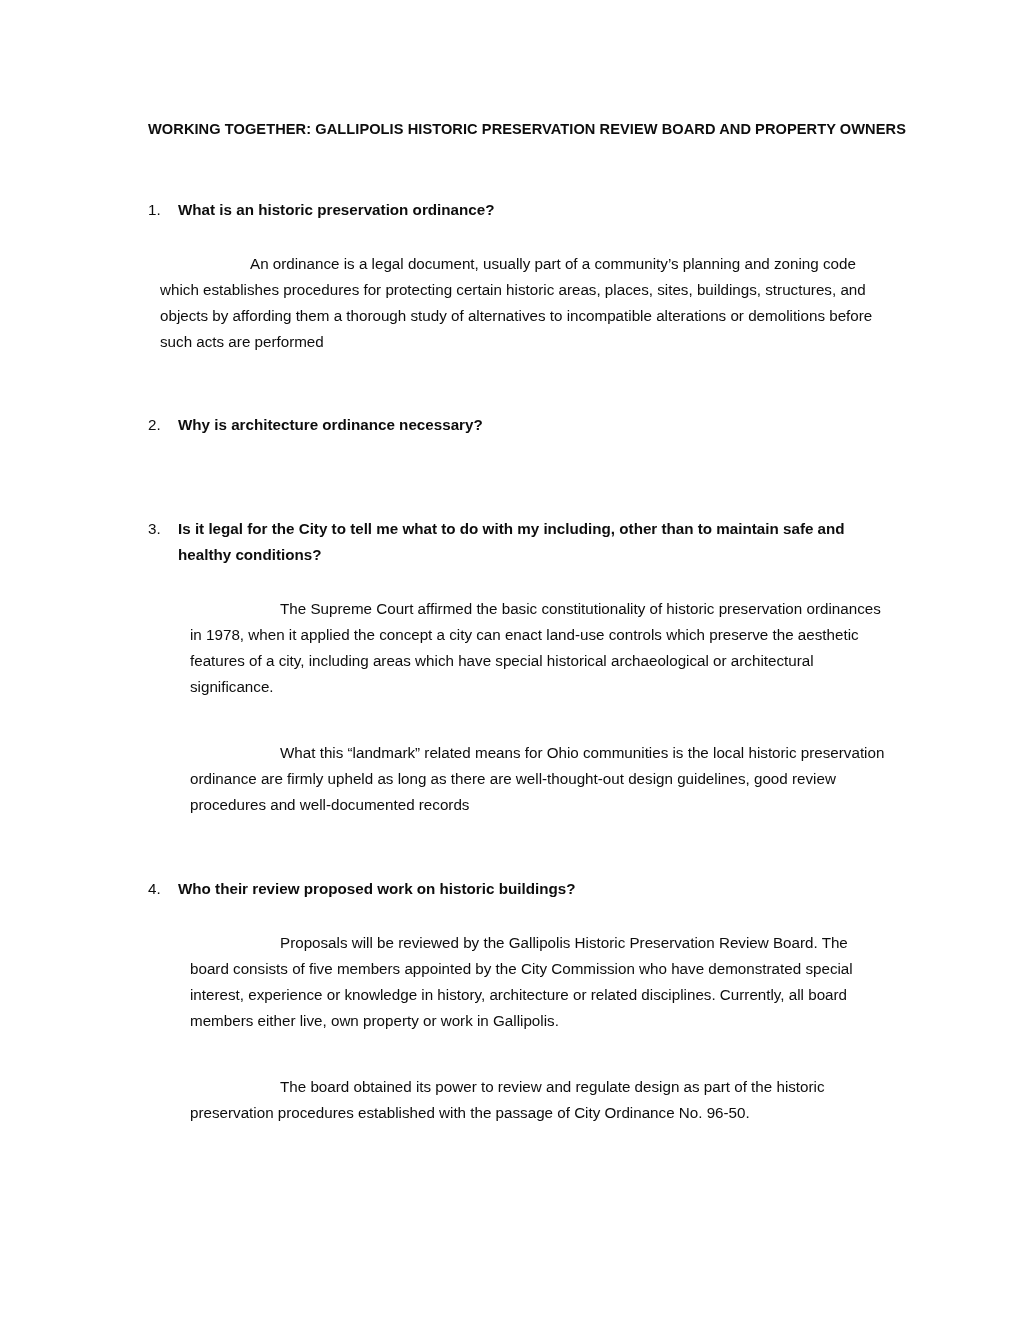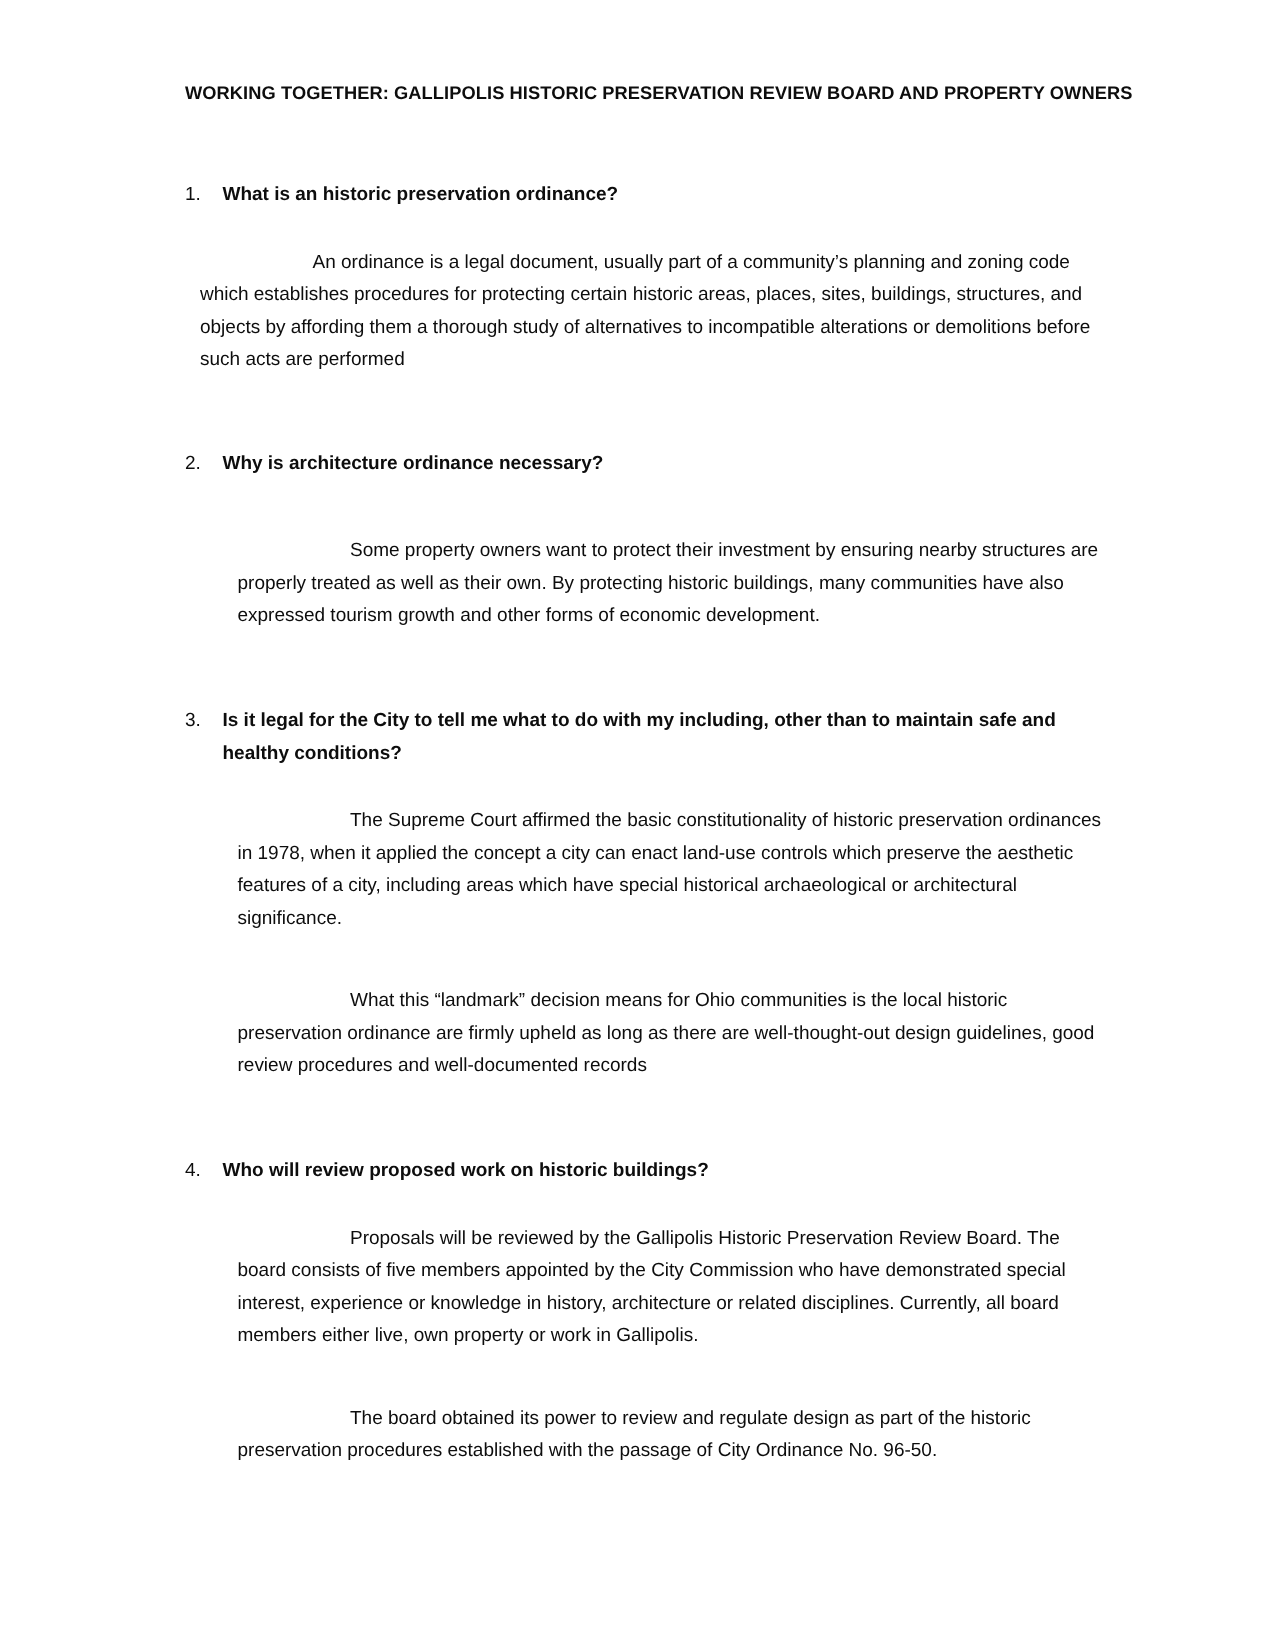--- a/index.html
+++ b/index.html
@@ -27,21 +27,21 @@
     top: 0;
     width: 750px;
   }
 
   .doc-title {
     font-size: 14.6px;
     font-weight: bold;
     letter-spacing: 0.005em;
     line-height: 1.25;
     margin: 0;
-    padding-top: 66px;
+    padding-top: 120px;
     text-align: left;
     white-space: nowrap;
   }
 
   
   .qa-block {
     margin: 0;
     padding: 0;
   }
   .question {
@@ -109,42 +109,41 @@
 
     <div class="sp-block"></div>
 
     <div class="qa-block">
       <div class="question">
         <span class="q-marker">2.</span>
         <span class="q-text">Why is architecture ordinance necessary?</span>
       </div>
       <div class="sp-q-para"></div>
       <div class="sp-para-para"></div>
-      <p class="para level-indent">Some property owners want to protect their investment by ensuring nearby structures are properly treated as well as their own.  By protecting historic buildings, many communities have also expressed tourism growth and other forms of economic development.</p>
     </div>
 
     <div class="sp-block-lg"></div>
 
     <div class="qa-block">
       <div class="question">
         <span class="q-marker">3.</span>
         <span class="q-text">Is it legal for the City to tell me what to do with my including, other than to maintain safe and healthy conditions?</span>
       </div>
       <div class="sp-q-para"></div>
       <p class="para level-indent">The Supreme Court affirmed the basic constitutionality of historic preservation ordinances in 1978, when it applied the concept a city can enact land-use controls which preserve the aesthetic features of a city, including areas which have special historical archaeological or architectural significance.</p>
       <div class="sp-para-para"></div>
-      <p class="para level-indent">What this “landmark” decision means for Ohio communities is the local historic preservation ordinance are firmly upheld as long as there are well-thought-out design guidelines, good review procedures and well-documented records</p>
+      <p class="para level-indent">What this “landmark” related means for Ohio communities is the local historic preservation ordinance are firmly upheld as long as there are well-thought-out design guidelines, good review procedures and well-documented records</p>
     </div>
 
     <div class="sp-block-lg"></div>
 
     <div class="qa-block">
       <div class="question">
         <span class="q-marker">4.</span>
-        <span class="q-text">Who will review proposed work on historic buildings?</span>
+        <span class="q-text">Who their review proposed work on historic buildings?</span>
       </div>
       <div class="sp-q-para"></div>
       <p class="para level-indent">Proposals will be reviewed by the Gallipolis Historic Preservation Review Board.  The board consists of five members appointed by the City Commission who have demonstrated special interest, experience or knowledge in history, architecture or related disciplines. Currently, all board members either live, own property or work in Gallipolis.</p>
       <div class="sp-para-para"></div>
       <p class="para level-indent">The board obtained its power to review and regulate design as part of the historic preservation procedures established with the passage of City Ordinance No. 96-50.</p>
     </div>
 
   </div>
 </div>
 

